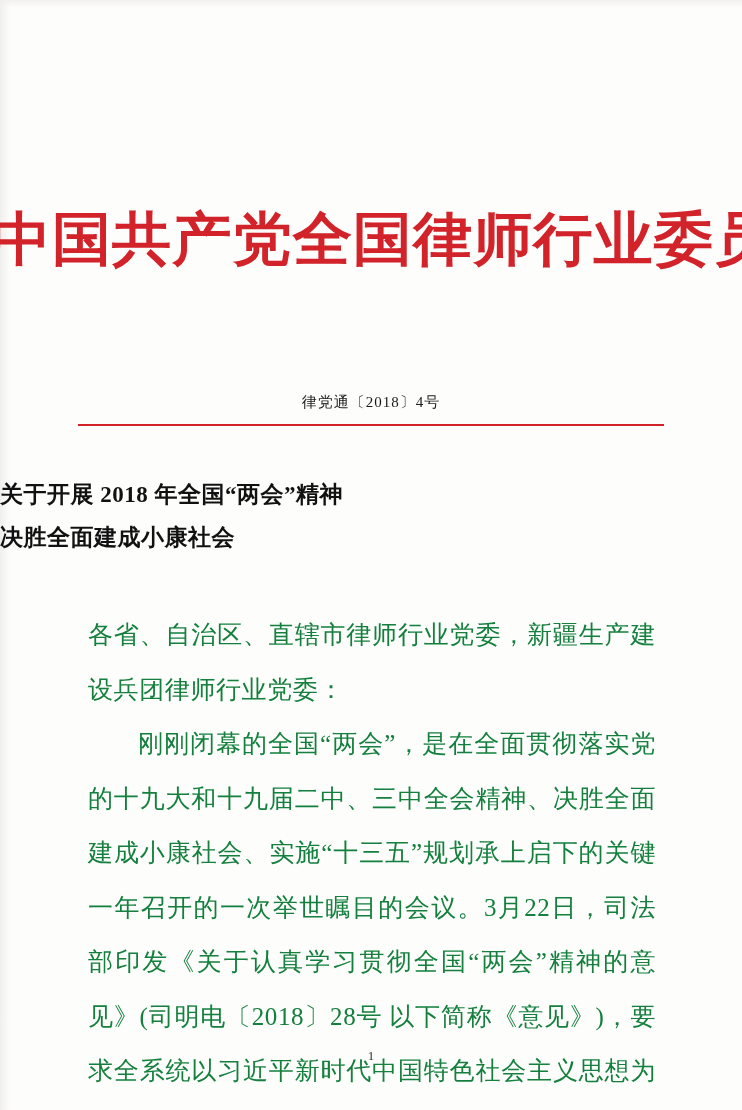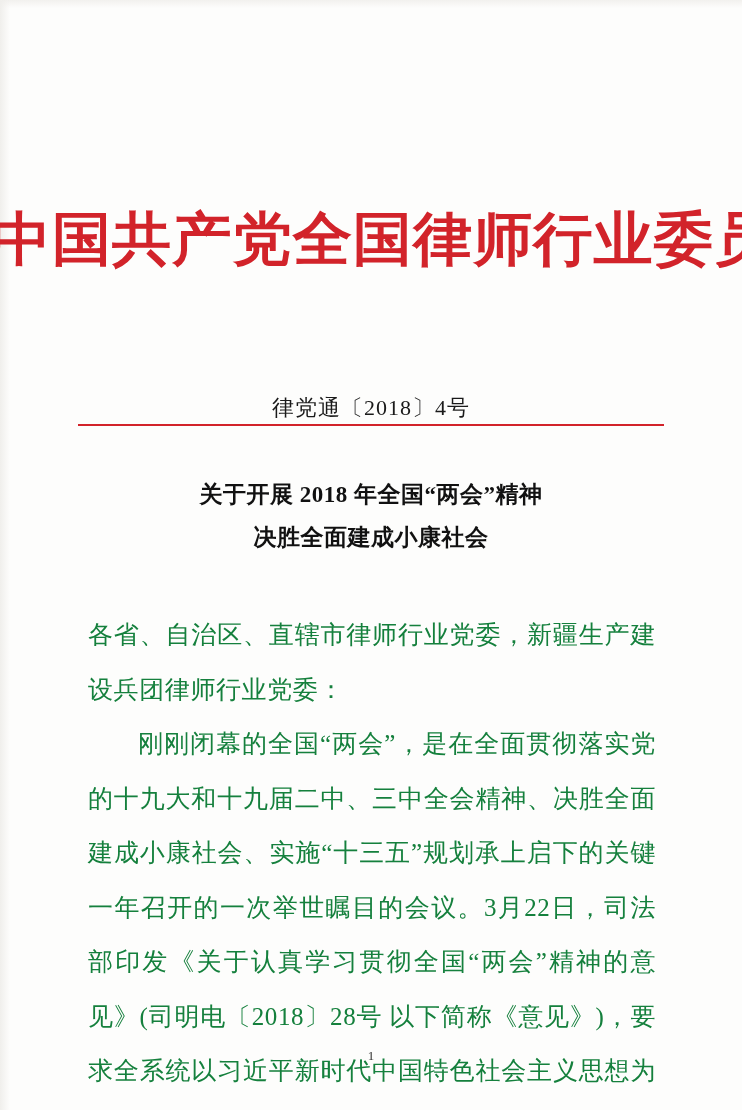--- a/index.html
+++ b/index.html
@@ -41,40 +41,39 @@
     white-space: nowrap;
     transform: scaleX(1.02);
   }
   
   .docnum {
     position: absolute;
     top: 393px;
     left: 0;
     width: 742px;
     text-align: center;
-    font-size: 22px;
+    font-size: 15px;
     letter-spacing: 1px;
     color: #1a1a1a;
   }
   
   .red-rule {
     position: absolute;
     top: 424px;
     left: 78px;
     width: 586px;
     height: 2px;
     background: #d2232a;
   }
   
   .doc-title {
     position: absolute;
     top: 474px;
     left: 0;
     width: 742px;
-    text-align: center;
     font-weight: bold;
     font-size: 23px;
     line-height: 1.85;
     letter-spacing: 0.5px;
     color: #111;
   }
   .doc-title .line {
     display: block;
   }
   

